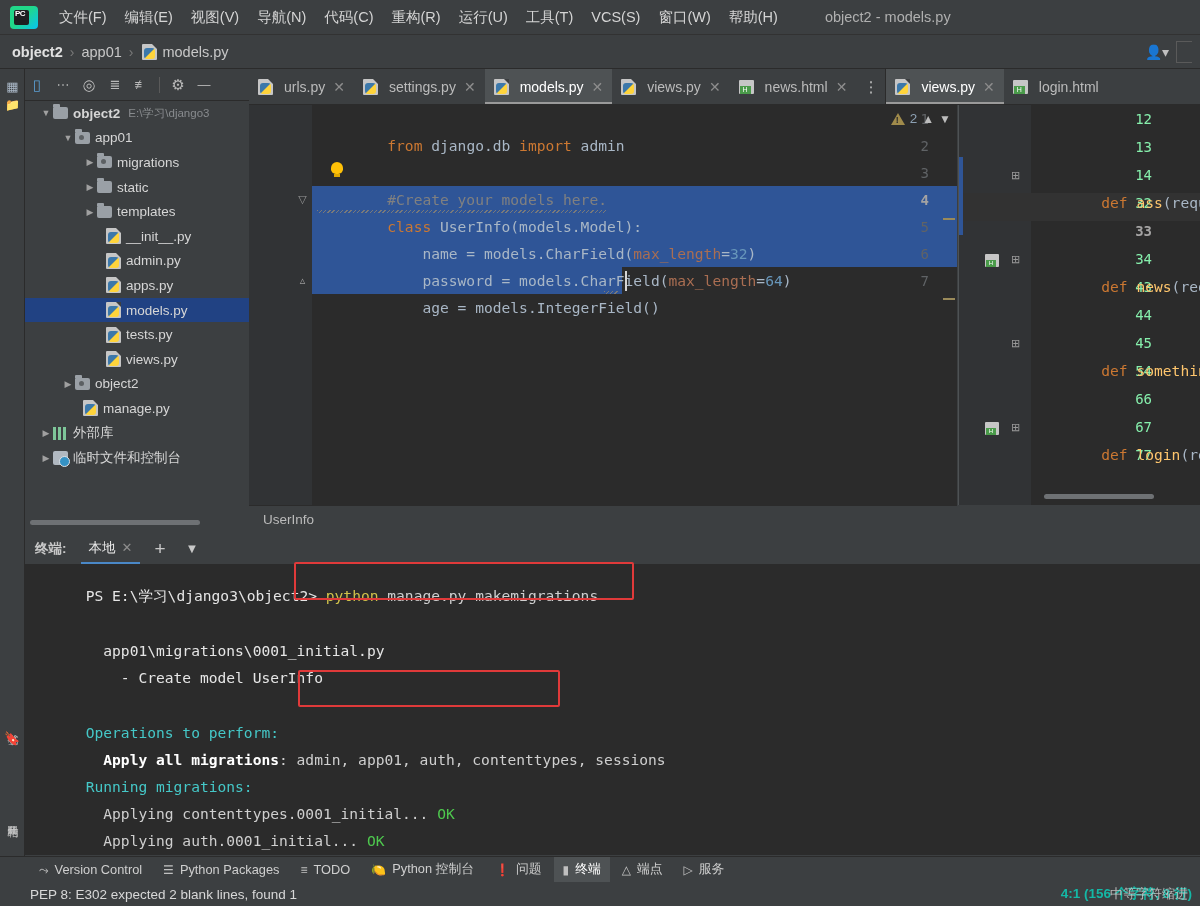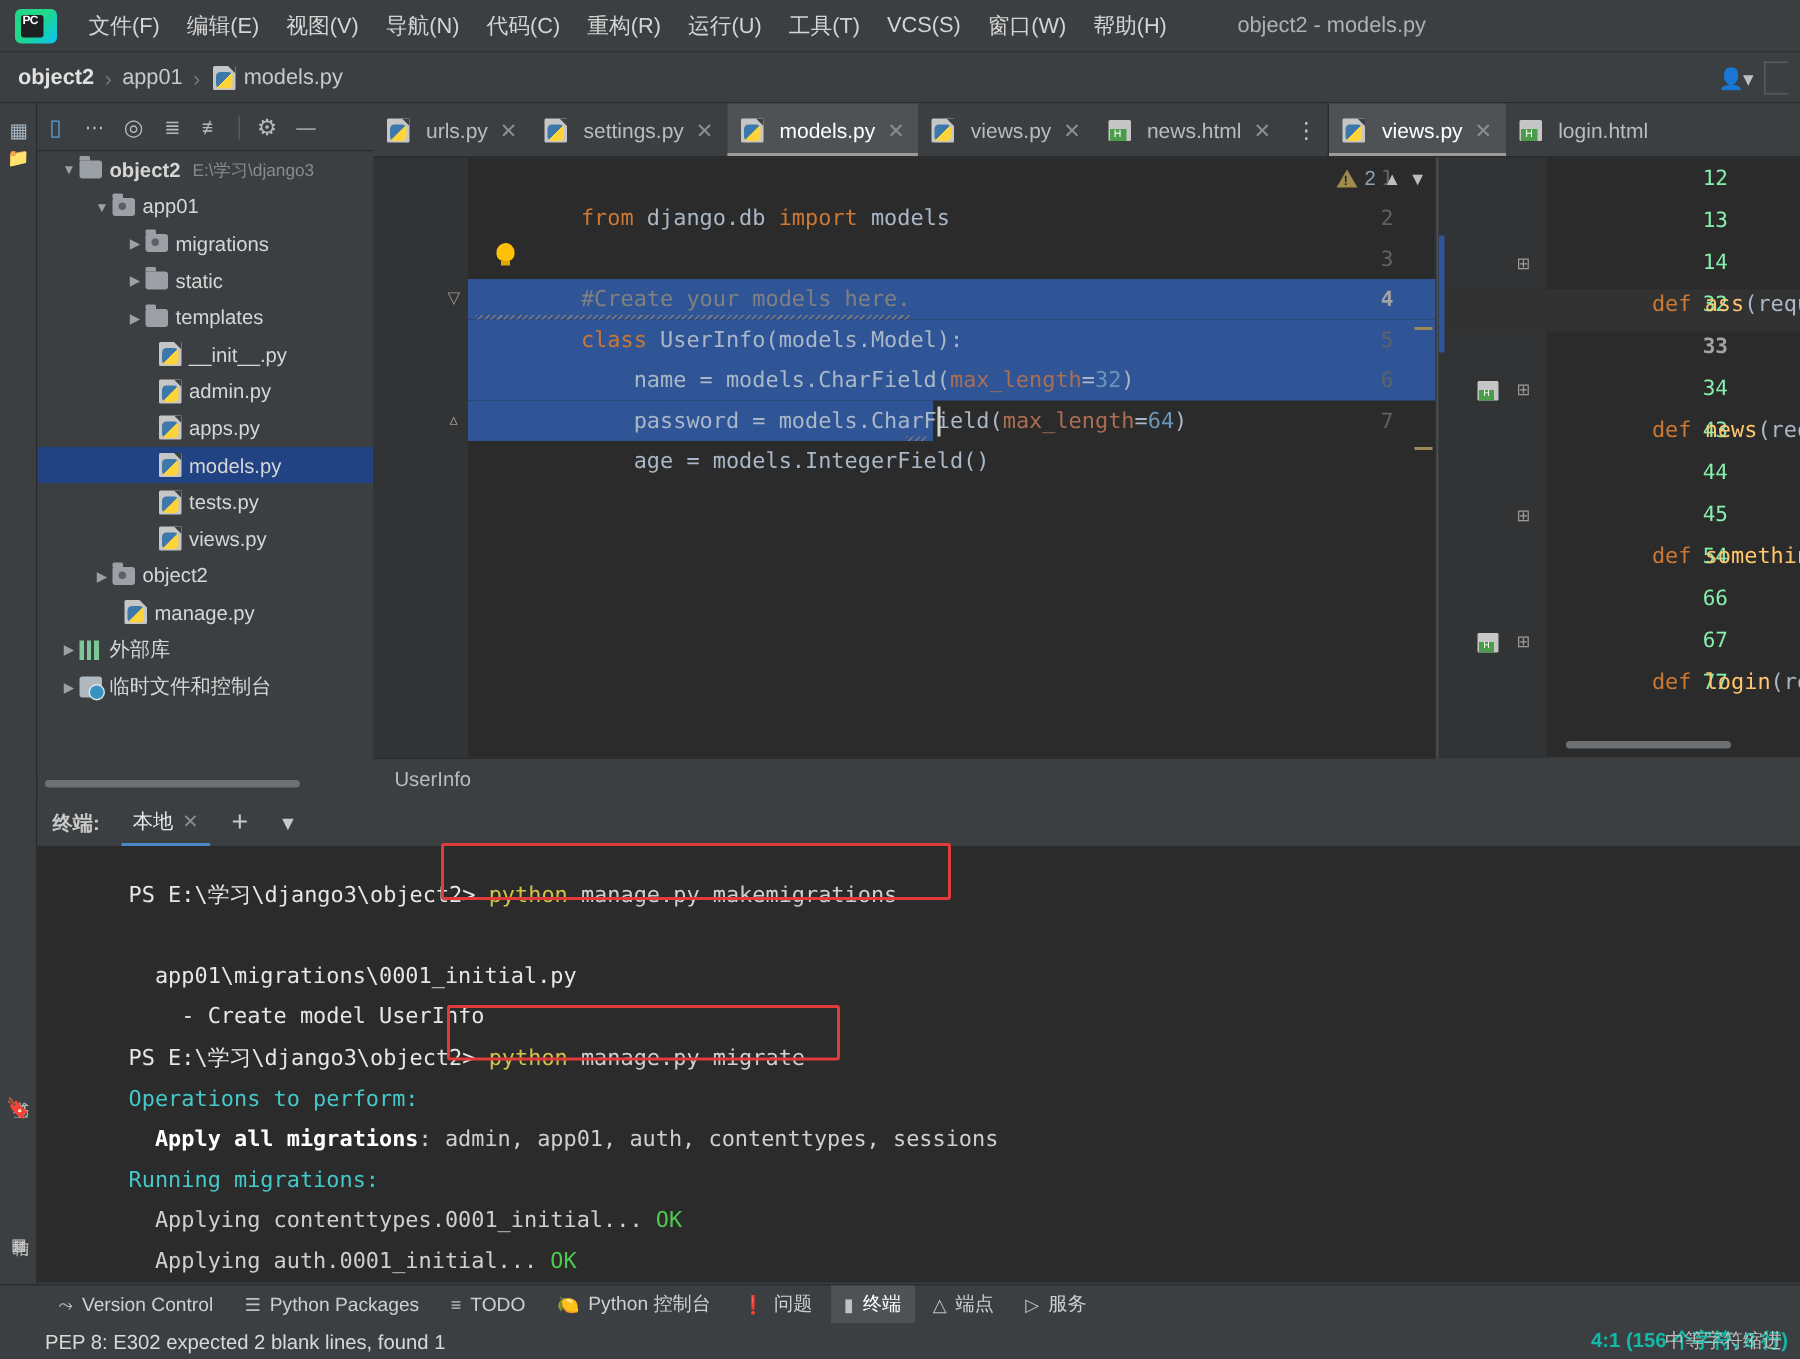--- a/index.html
+++ b/index.html
@@ -499,21 +499,21 @@
     <div class="lnum cur" style="top:87px">4</div>
     <div class="lnum" style="top:114px">5</div>
     <div class="lnum" style="top:141px">6</div>
     <div class="lnum" style="top:168px">7</div>
 
     <div class="fold" style="top:89px;">▽</div>
     <div class="fold" style="top:170px;">▵</div>
 
     <div class="code">
       <div class="cline" style="top:0px">
-        <span class="kw">from</span><span> django.db </span><span class="kw">import</span><span> models</span>
+        <span class="kw">from</span><span> django.db </span><span class="kw">import</span><span> admin</span>
       </div>
       <div class="cline" style="top:81px">
         <span class="kw">class</span><span> UserInfo(models.Model):</span>
       </div>
       <div class="cline" style="top:54px">
         <span class="com">#Create your models here.</span>
       </div>
       <div class="cline" style="top:108px">
         <span>    name = models.CharField(</span><span class="kwarg">max_length</span><span>=</span><span class="num">32</span><span>)</span>
       </div>
@@ -603,23 +603,20 @@
   <div class="term-body">
     <div class="tline" style="top:6px">
       <span class="t-white">PS E:\学习\django3\object2&gt; </span><span class="t-yellow">python </span><span class="t-gray">manage.py makemigrations</span>
     </div>
     <div class="tline" style="top:61px">
       <span class="t-white">  app01\migrations\0001_initial.py</span>
     </div>
     <div class="tline" style="top:88px">
       <span class="t-white">    - Create model UserInfo</span>
     </div>
-    <div class="tline" style="top:115px">
-      <span class="t-white">PS E:\学习\django3\object2&gt; </span><span class="t-yellow">python </span><span class="t-gray">manage.py migrate</span>
-    </div>
     <div class="tline" style="top:143px">
       <span class="t-cyan">Operations to perform:</span>
     </div>
     <div class="tline" style="top:170px">
       <span class="t-bold">  Apply all migrations</span><span class="t-gray">: admin, app01, auth, contenttypes, sessions</span>
     </div>
     <div class="tline" style="top:197px">
       <span class="t-cyan">Running migrations:</span>
     </div>
     <div class="tline" style="top:224px">

